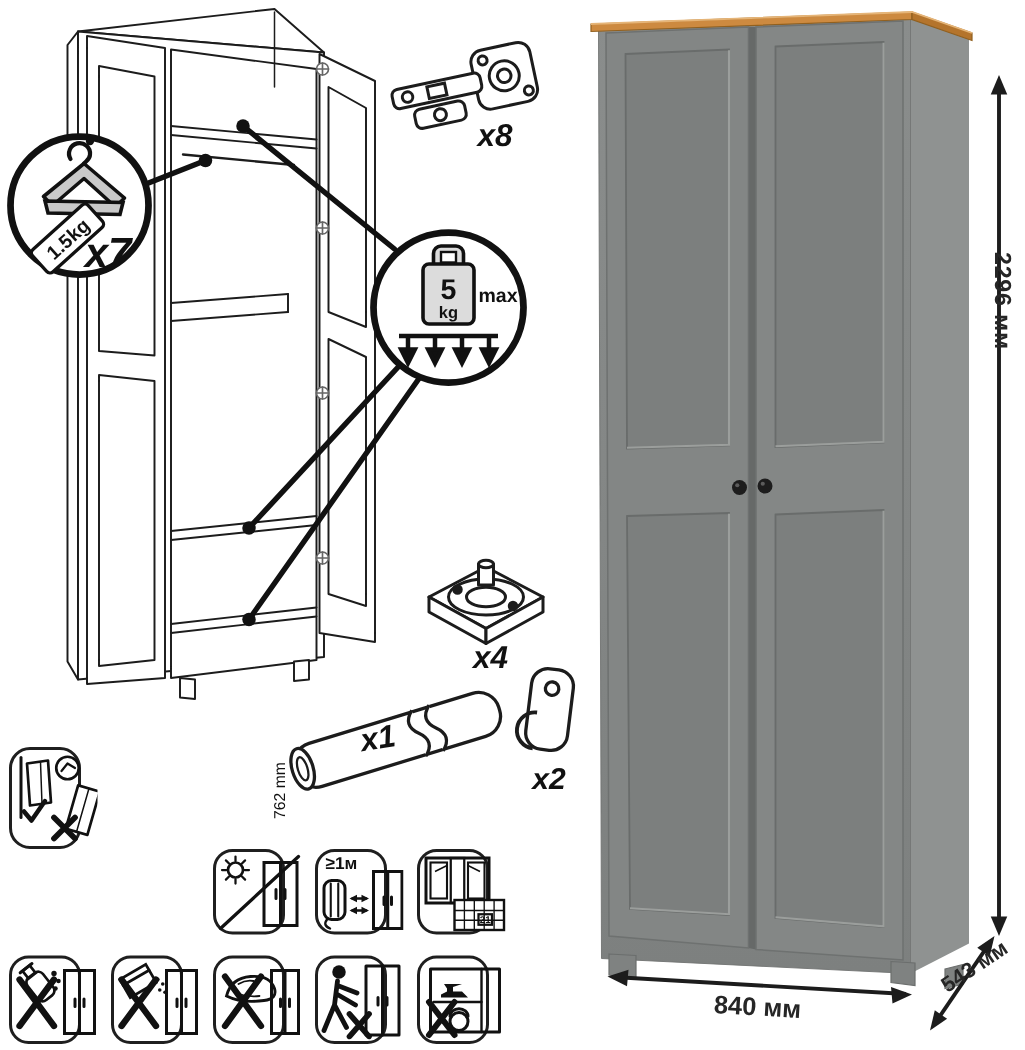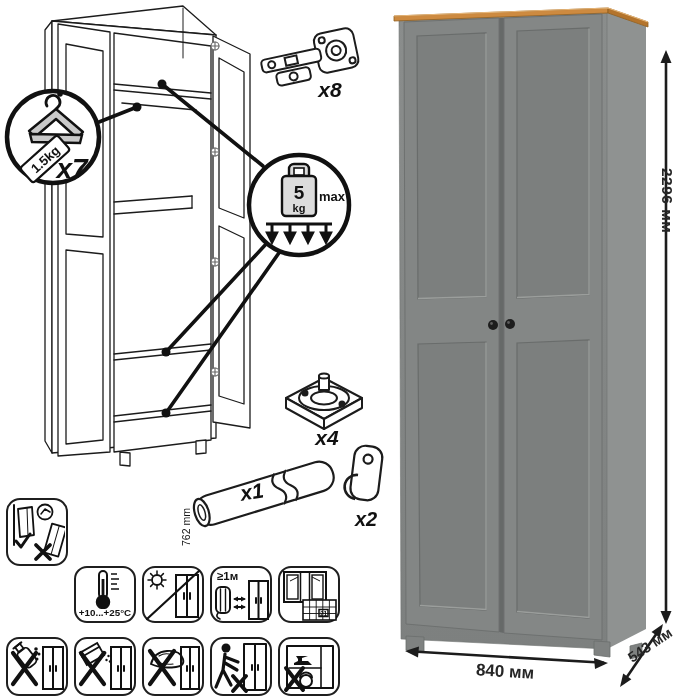--- a/index.html
+++ b/index.html
@@ -6,21 +6,21 @@
   .stage { position:relative; width:683px; height:700px; background:#ffffff; overflow:hidden;
            font-family:"Liberation Sans", sans-serif; color:#1c1c1c; }
   .abs { position:absolute; }
   svg { display:block; }
   svg text { font-family:"Liberation Sans", sans-serif; fill:#111; }
   .qty { font-weight:bold; font-style:italic; }
   .dim-label { position:absolute; font-weight:bold; color:#262626; }
   .dim-h { left:658px; top:168px; writing-mode:vertical-rl; font-size:15.5px; letter-spacing:0.5px; }
   .dim-w { left:430px; top:662px; width:150px; text-align:center; font-size:17px; transform:rotate(3.4deg); }
   .dim-d { left:612px; top:637px; width:76px; text-align:center; font-size:14.5px; transform:rotate(-34deg); }
-  .cbox { position:absolute; width:62px; height:57px; border:2.2px solid #1f1f1f; border-radius:13px;
+  .cbox { position:absolute; width:48px; height:57px; border:2.2px solid #1f1f1f; border-radius:13px;
           background:#fff; box-sizing:border-box; }
   .cbox svg { margin:1px 0 0 1px; }
   .clabel { position:absolute; left:0; right:0; bottom:2px; text-align:center; font-weight:bold;
             font-size:12.5px; color:#111; }
   .clabel.small { font-size:9.8px; bottom:3px; }
   .ctag { position:absolute; left:5px; top:2px; font-weight:bold; font-size:11.5px; color:#111; }
 </style>
 </head>
 <body>
 
@@ -186,31 +186,20 @@
         <g transform="rotate(16 45 45)">
           <rect x="37" y="24" width="15" height="30" stroke-width="1.8" fill="#fff"></rect>
           <line x1="44.5" y1="24" x2="44.5" y2="54" stroke-width="1"></line>
         </g>
         <path d="M27,44 l14,14 M41,44 l-14,14" stroke-width="3.8"></path>
       </g>
     </svg>
   </div>
 
 
-  <div class="cbox" style="left:74px;top:566px">
-    <svg width="56" height="40" viewBox="0 0 56 40">
-      <g stroke="#111" fill="none">
-        <rect x="22" y="2" width="8" height="27" rx="4" stroke-width="2"></rect>
-        <rect x="24.6" y="10" width="2.8" height="20" fill="#111" stroke="none"></rect>
-        <circle cx="26" cy="33" r="6.5" fill="#111" stroke-width="1.5"></circle>
-        <path d="M34,5 h6 M34,10 h8 M34,15 h6 M34,20 h8" stroke-width="1.6"></path>
-      </g>
-    </svg>
-    <div class="clabel small">+10...+25°C</div>
-  </div>
 
   <div class="cbox" style="left:142px;top:566px">
     <svg width="56" height="52" viewBox="0 0 56 52">
       <g stroke="#111" fill="none" stroke-linecap="round">
         <circle cx="12" cy="11" r="5" stroke-width="1.8"></circle>
         <path d="M12,2 v3 M12,17 v3 M3,11 h3 M18,11 h3 M5.6,4.6 l2.1,2.1 M16.3,15.3 l2.1,2.1 M18.4,4.6 l-2.1,2.1 M7.7,15.3 l-2.1,2.1" stroke-width="1.5"></path>
         <g stroke-width="2">
           <rect x="31" y="6" width="22" height="42"></rect>
           <line x1="42" y1="6" x2="42" y2="48"></line>
           <path d="M39,24 v6 M45,24 v6"></path>

